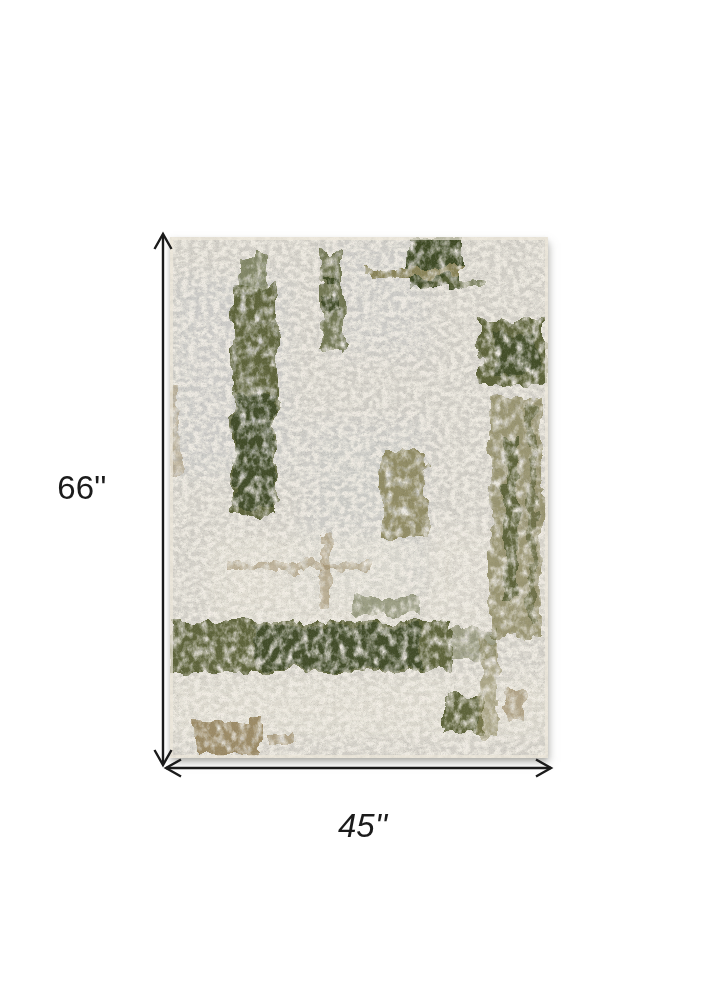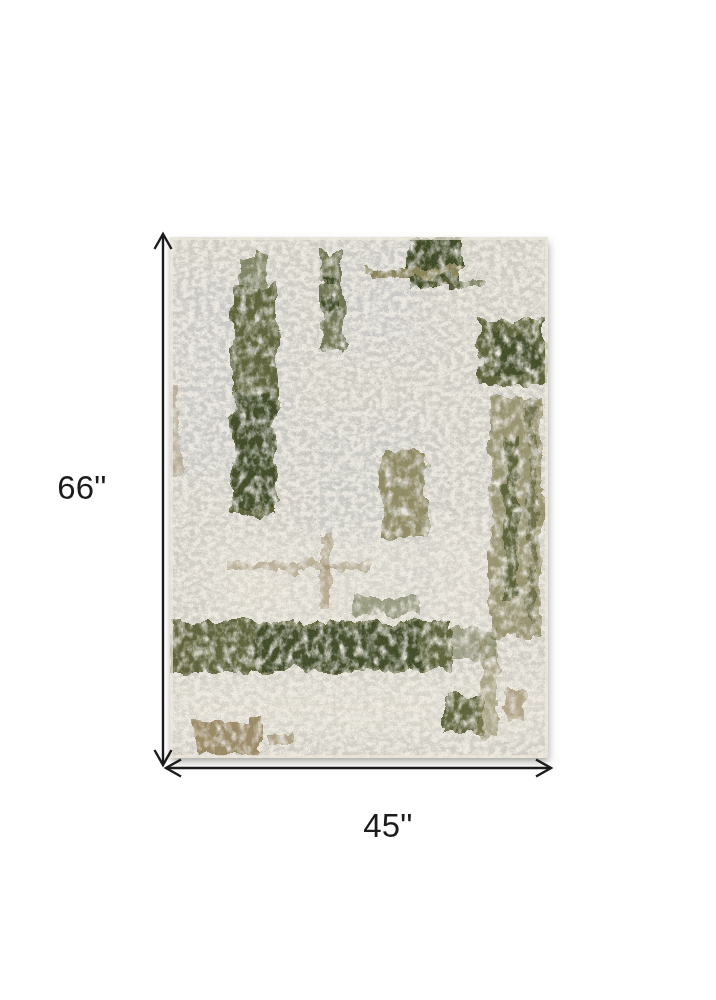--- a/index.html
+++ b/index.html
@@ -40,21 +40,21 @@
     stroke-linejoin: miter;
   }
   .dim-label {
     position: absolute;
     color: var(--label-text, #1b1b1b);
     font-size: 33px;
     line-height: 1;
     white-space: nowrap;
   }
   .dim-label.v { left: 36px;  top: 471px; width: 92px;  text-align: center; }
-  .dim-label.h { left: 338px; top: 809px; width: 100px; text-align: center; }
+  .dim-label.h { left: 338px; top: 809px; width: 100px; text-align: left; font-style: italic; }
 </style>
 </head>
 <body>
 
 <div class="canvas">
 
   <div class="rug" aria-label="Abstract distressed area rug in ivory, grey and olive green">
     <svg viewBox="0 0 378 521" preserveAspectRatio="none">
       <defs>
         <filter id="fSoft" x="-30%" y="-30%" width="160%" height="160%">

